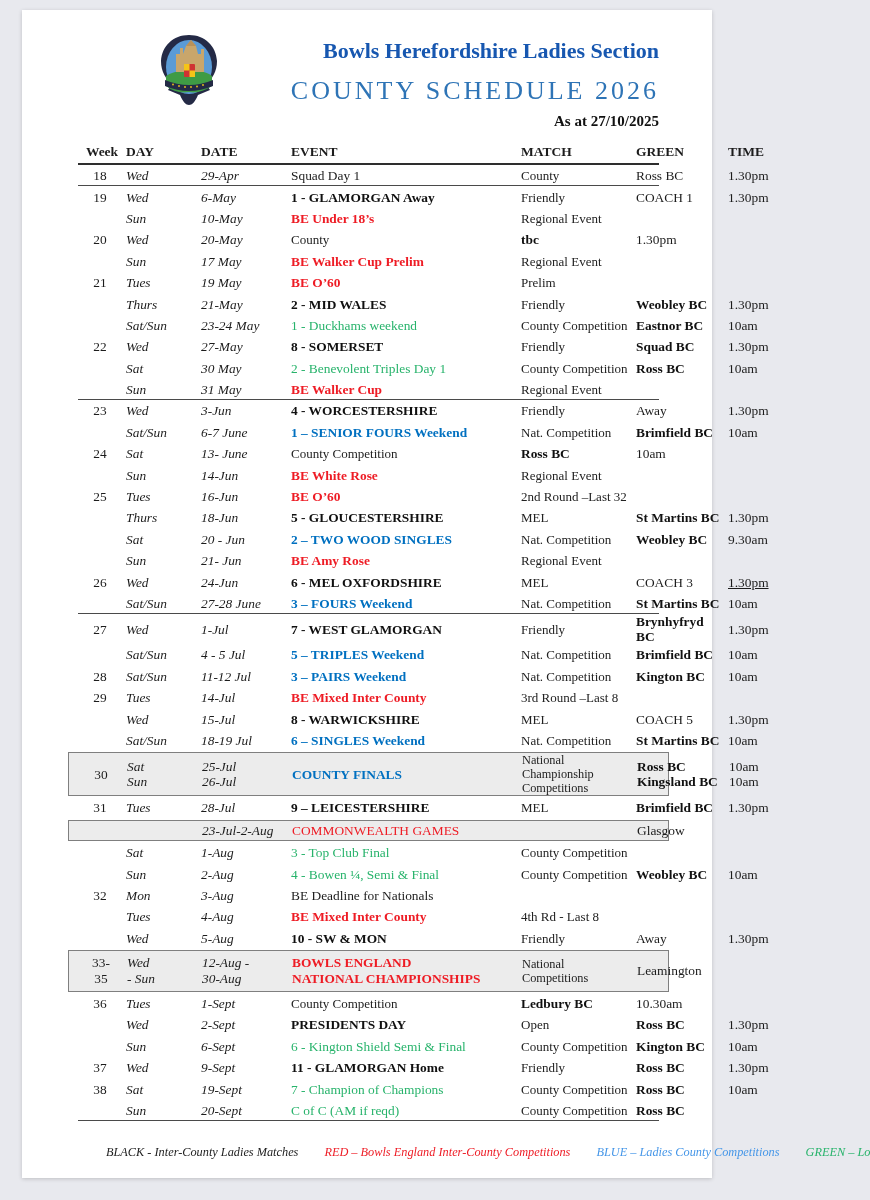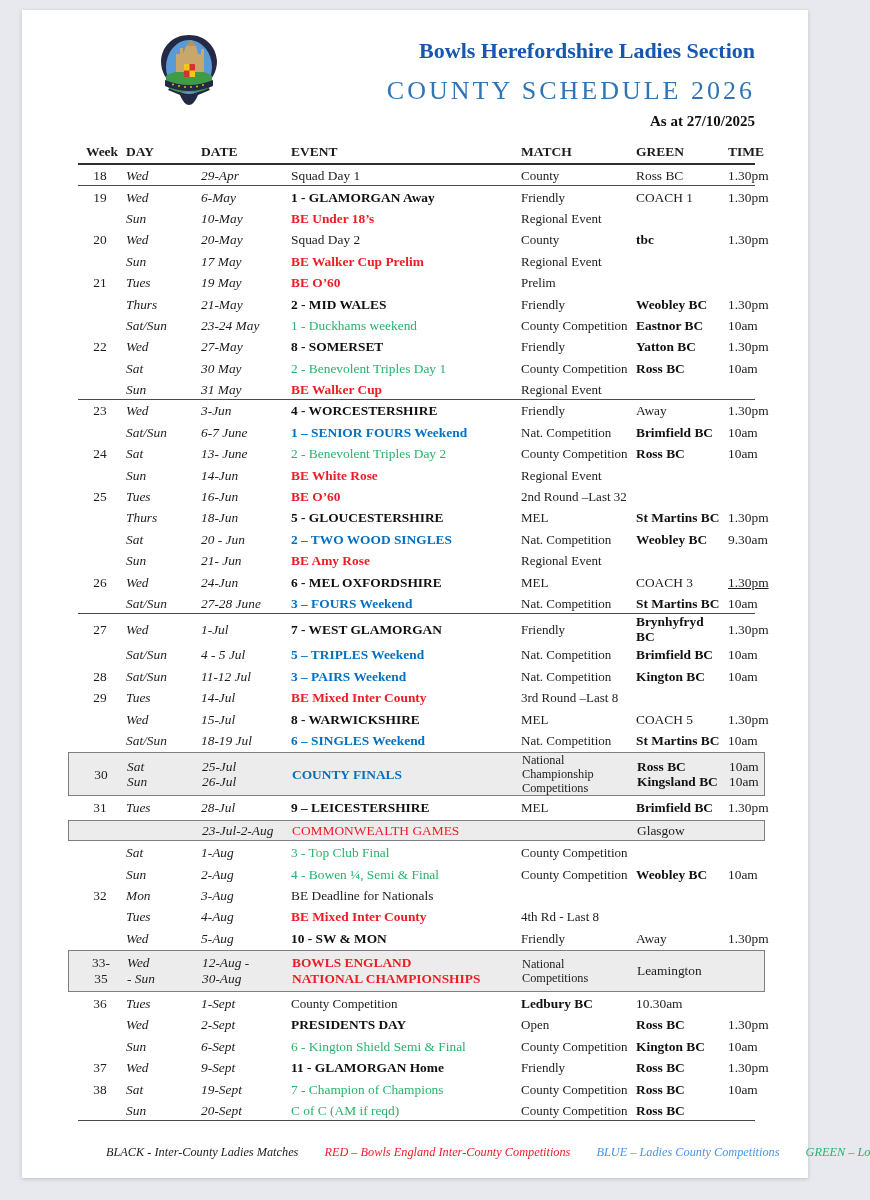--- a/index.html
+++ b/index.html
@@ -8,21 +8,21 @@
   }
   *{box-sizing:border-box;}
   html,body{margin:0;padding:0;}
   body{
     width:870px;height:1200px;overflow:hidden;
     background:#e8e9ee;
     font-family:"Liberation Serif","DejaVu Serif",serif;
     color:var(--ink);
   }
   .page{
-    position:absolute;left:22px;top:10px;width:786px;height:1168px;
+    position:absolute;left:22px;top:10px;width:690px;height:1168px;
     background:#fff;box-shadow:0 1px 4px rgba(0,0,0,.18);
     padding:0 53px 13px 56px;
   }
   
   .header{position:relative;height:132px;}
   .crest{position:absolute;left:82px;top:24px;width:58px;height:72px;}
   .titles{position:absolute;right:0;top:0;width:520px;text-align:right;}
   .org-title{margin-top:28px;font-size:22px;font-weight:bold;color:var(--titleblue);}
   .doc-title{margin-top:12px;font-size:26px;letter-spacing:3px;color:var(--schedblue);}
   .as-at{margin-top:7px;font-size:15px;font-weight:600;color:#111;}
@@ -129,21 +129,20 @@
         <div class="cell date">10-May</div>
         <div class="cell event ev-red">BE Under 18’s</div>
         <div class="cell match">Regional Event</div>
         <div class="cell green-cell"></div>
         <div class="cell time"></div>
       </div>
       <div class="grid row">
         <div class="cell week">20</div>
         <div class="cell day">Wed</div>
         <div class="cell date">20-May</div>
-        <div class="cell event ev-plain">Squad Day 2</div>
         <div class="cell match">County</div>
         <div class="cell green-cell b">tbc</div>
         <div class="cell time">1.30pm</div>
       </div>
       <div class="grid row">
         <div class="cell week"></div>
         <div class="cell day">Sun</div>
         <div class="cell date">17 May</div>
         <div class="cell event ev-red">BE Walker Cup Prelim</div>
         <div class="cell match">Regional Event</div>
@@ -176,21 +175,21 @@
         <div class="cell match">County Competition</div>
         <div class="cell green-cell b">Eastnor BC</div>
         <div class="cell time">10am</div>
       </div>
       <div class="grid row">
         <div class="cell week">22</div>
         <div class="cell day">Wed</div>
         <div class="cell date">27-May</div>
         <div class="cell event ev-bold">8 - SOMERSET</div>
         <div class="cell match">Friendly</div>
-        <div class="cell green-cell b">Yatton BC</div>
+        <div class="cell green-cell b">Squad BC</div>
         <div class="cell time">1.30pm</div>
       </div>
       <div class="grid row">
         <div class="cell week"></div>
         <div class="cell day">Sat</div>
         <div class="cell date">30 May</div>
         <div class="cell event ev-green">2 - Benevolent Triples Day 1</div>
         <div class="cell match">County Competition</div>
         <div class="cell green-cell b">Ross BC</div>
         <div class="cell time">10am</div>
@@ -219,21 +218,20 @@
         <div class="cell date">6-7 June</div>
         <div class="cell event ev-blue">1 – SENIOR FOURS Weekend</div>
         <div class="cell match">Nat. Competition</div>
         <div class="cell green-cell b">Brimfield BC</div>
         <div class="cell time">10am</div>
       </div>
       <div class="grid row">
         <div class="cell week">24</div>
         <div class="cell day">Sat</div>
         <div class="cell date">13- June</div>
-        <div class="cell event ev-green">2 - Benevolent Triples Day 2</div>
         <div class="cell match">County Competition</div>
         <div class="cell green-cell b">Ross BC</div>
         <div class="cell time">10am</div>
       </div>
       <div class="grid row">
         <div class="cell week"></div>
         <div class="cell day">Sun</div>
         <div class="cell date">14-Jun</div>
         <div class="cell event ev-red">BE White Rose</div>
         <div class="cell match">Regional Event</div>

